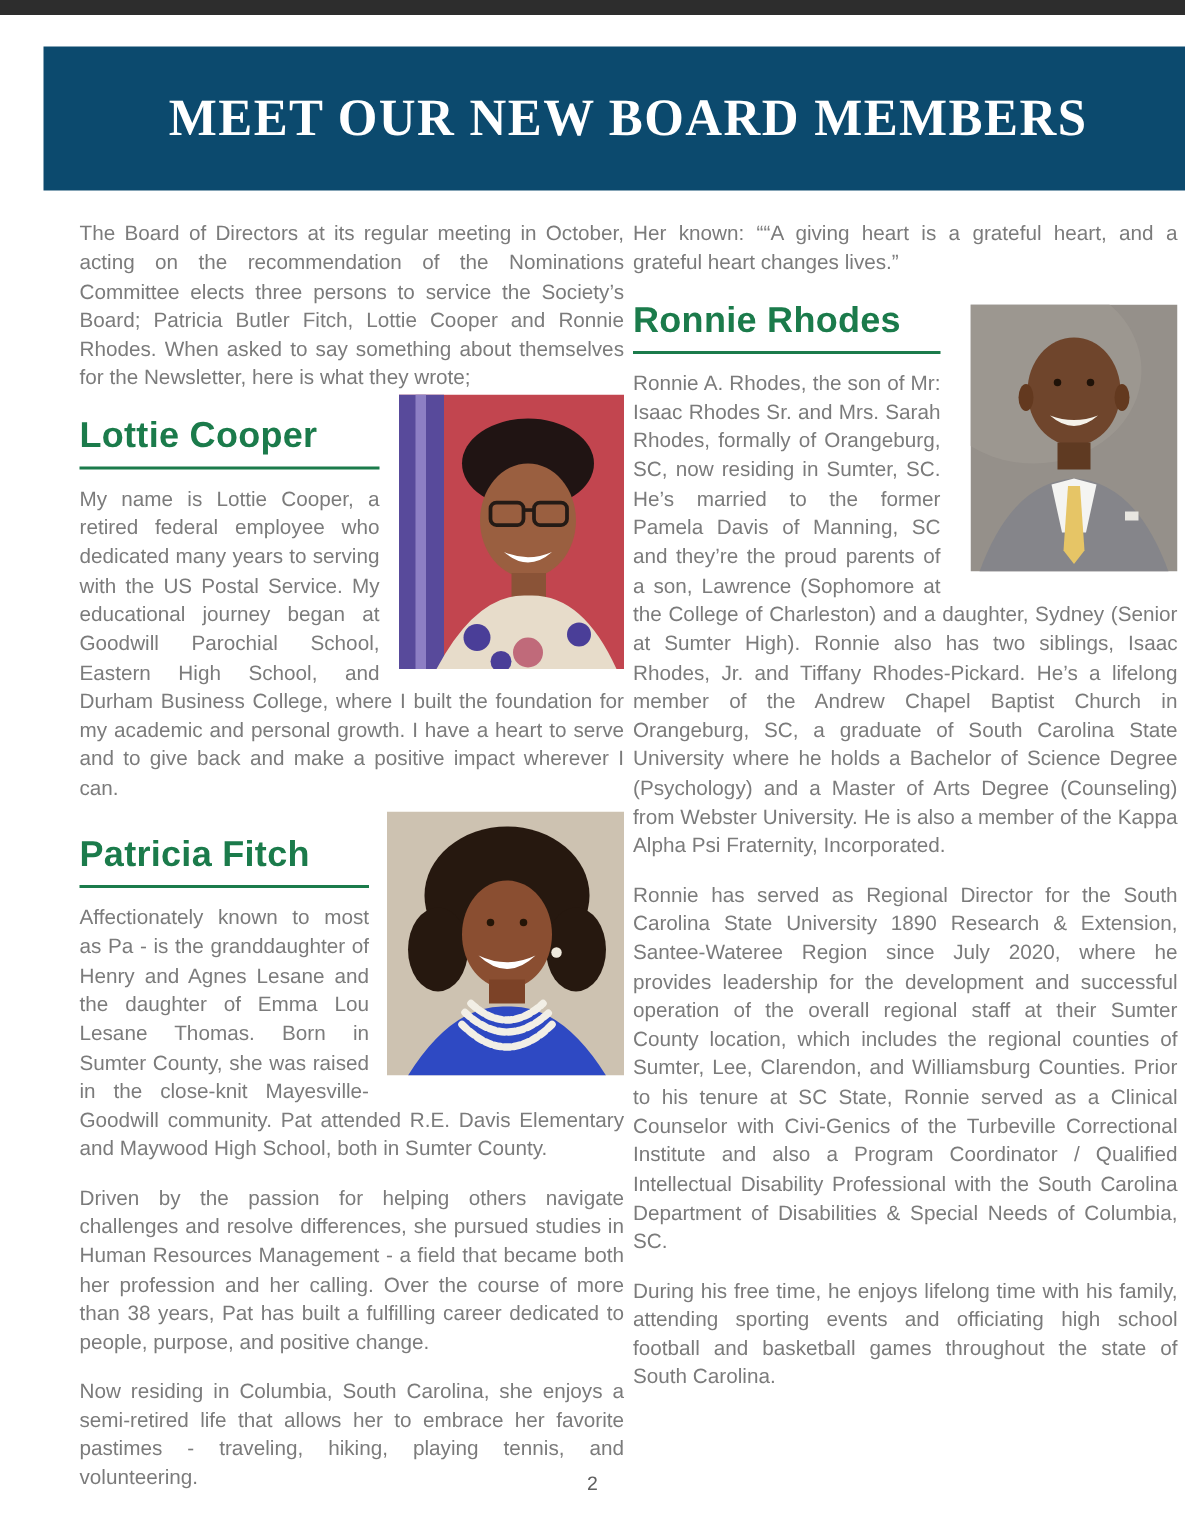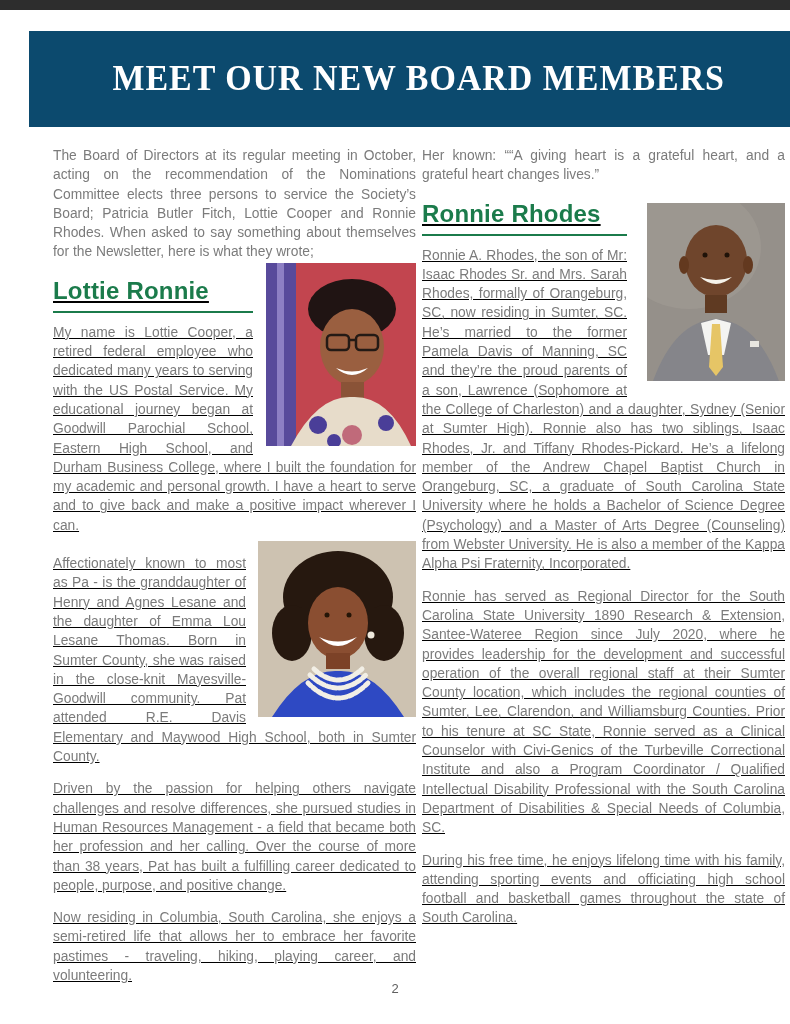--- a/index.html
+++ b/index.html
@@ -32,21 +32,21 @@
     display:flex;gap:6px;margin-left:24px;
   }
   .col{width:363px;}
   .body{
     margin:0 0 13px 0;
     font-size:13.8px;
     line-height:19.3px;
     color:#7b7b7b;
     text-align:justify;
   }
-  section{margin:0 0 6px 0;text-decoration:underline;}
+  section{margin:0 0 6px 0;}
   h2.hd{
     margin:0 0 10px 0;
     padding:2px 0 6px 0;
     overflow:hidden;           
     font-size:24px;
     font-weight:700;
     color:#1b7b4b;
     letter-spacing:.2px;
     border-bottom:2px solid #1b7b4b;
   }
@@ -96,21 +96,21 @@
             <line x1="83" y1="77" x2="90" y2="77" stroke="#241a15" stroke-width="2.5"></line>
             <path d="M70 105 Q86 119 102 105 Q86 112 70 105" fill="#ffffff"></path>
             <rect x="75" y="119" width="23" height="18" fill="#8a5337"></rect>
             <path d="M25 183 Q52 132 86 134 Q122 132 145 183 Z" fill="#e7dcca"></path>
             <circle cx="52" cy="162" r="9" fill="#4a3e98"></circle>
             <circle cx="86" cy="172" r="10" fill="#c06a7a"></circle>
             <circle cx="120" cy="160" r="8" fill="#4a3e98"></circle>
             <circle cx="68" cy="178" r="7" fill="#4a3e98"></circle>
           </svg>
         </div>
-        <h2 class="hd">Lottie Ronnie</h2>
+        <h2 class="hd">Lottie Cooper</h2>
         <p class="body">My name is Lottie Cooper, a retired federal employee who dedicated many years to serving with the US Postal Service. My educational journey began at Goodwill Parochial School, Eastern High School, and Durham Business College, where I built the foundation for my academic and personal growth. I have a heart to serve and to give back and make a positive impact wherever I can.</p>
         <div class="clear"></div>
       </section>
 
       <section>
         <div class="photo patricia">
           <svg width="158" height="176" viewBox="0 0 158 176">
             <rect width="158" height="176" fill="#cdc2b1"></rect>
             <ellipse cx="80" cy="56" rx="55" ry="46" fill="#26180f"></ellipse>
             <ellipse cx="34" cy="92" rx="20" ry="28" fill="#26180f"></ellipse>
@@ -120,24 +120,25 @@
             <circle cx="91" cy="74" r="2.5" fill="#241507"></circle>
             <path d="M61 96 Q80 114 99 96 Q80 105 61 96" fill="#ffffff"></path>
             <circle cx="113" cy="94" r="3.5" fill="#efe9dd"></circle>
             <rect x="68" y="112" width="24" height="16" fill="#7c4227"></rect>
             <path d="M14 176 Q44 128 80 130 Q116 128 146 176 Z" fill="#2e49c3"></path>
             <path d="M52 134 Q80 160 108 134" fill="none" stroke="#f2efe6" stroke-width="5" stroke-dasharray="4 2.5" stroke-linecap="round"></path>
             <path d="M56 128 Q80 150 104 128" fill="none" stroke="#f2efe6" stroke-width="5" stroke-dasharray="4 2.5" stroke-linecap="round"></path>
             <path d="M50 142 Q80 172 110 142" fill="none" stroke="#f2efe6" stroke-width="5" stroke-dasharray="4 2.5" stroke-linecap="round"></path>
           </svg>
         </div>
+        <h2 class="hd">Patricia Fitch</h2>
         <p class="body">Affectionately known to most as Pa - is the granddaughter of Henry and Agnes Lesane and the daughter of Emma Lou Lesane Thomas. Born in Sumter County, she was raised in the close-knit Mayesville-Goodwill community. Pat attended R.E. Davis Elementary and Maywood High School, both in Sumter County.</p>
         <div class="clear"></div>
         <p class="body">Driven by the passion for helping others navigate challenges and resolve differences, she pursued studies in Human Resources Management - a field that became both her profession and her calling. Over the course of more than 38 years, Pat has built a fulfilling career dedicated to people, purpose, and positive change.</p>
-        <p class="body">Now residing in Columbia, South Carolina, she enjoys a semi-retired life that allows her to embrace her favorite pastimes - traveling, hiking, playing career, and volunteering.</p>
+        <p class="body">Now residing in Columbia, South Carolina, she enjoys a semi-retired life that allows her to embrace her favorite pastimes - traveling, hiking, playing tennis, and volunteering.</p>
       </section>
 
     </div>
 
     <div class="col">
 
       <p class="body">Her known: ““A giving heart is a grateful heart, and a grateful heart changes lives.”</p>
 
       <section>
         <div class="photo ronnie">

